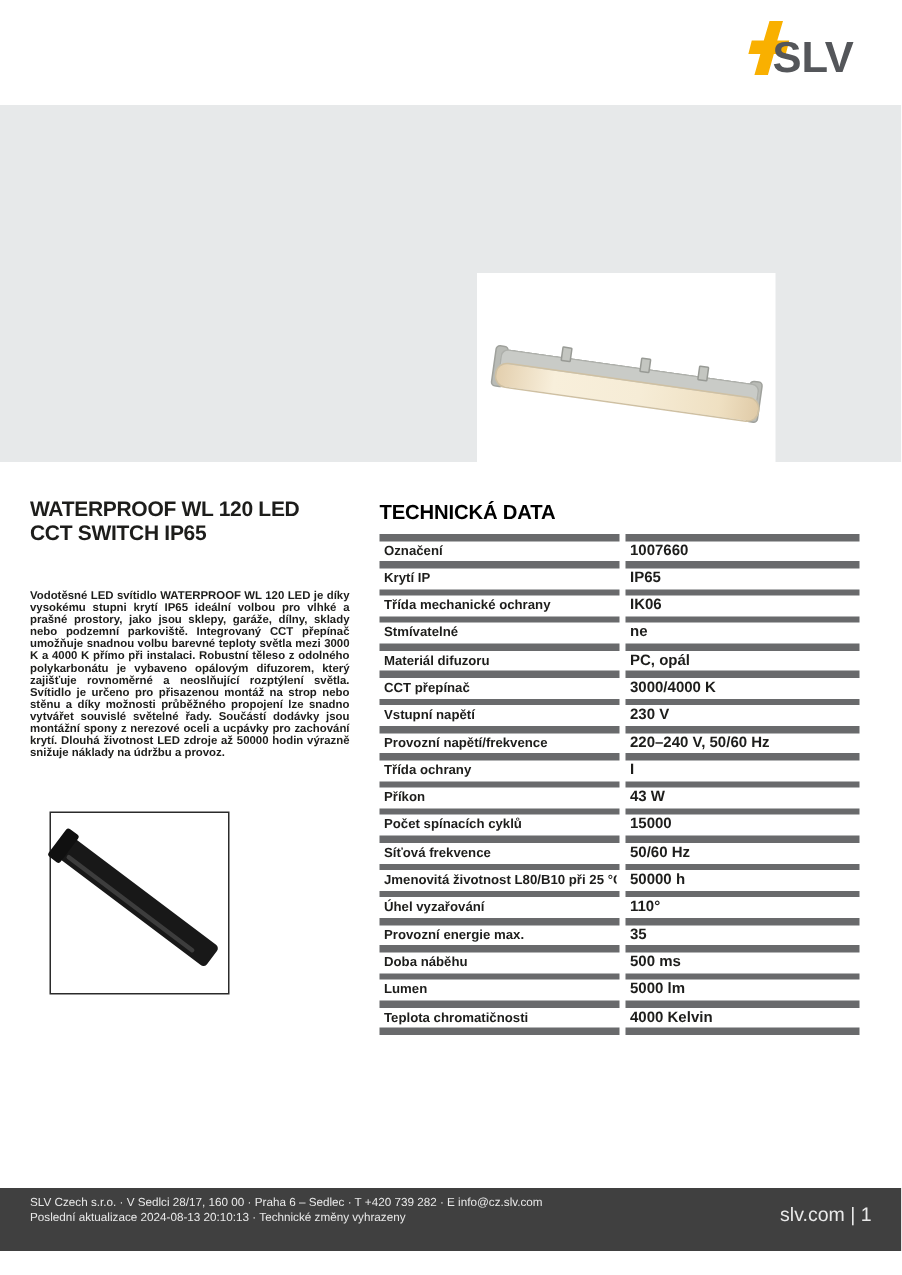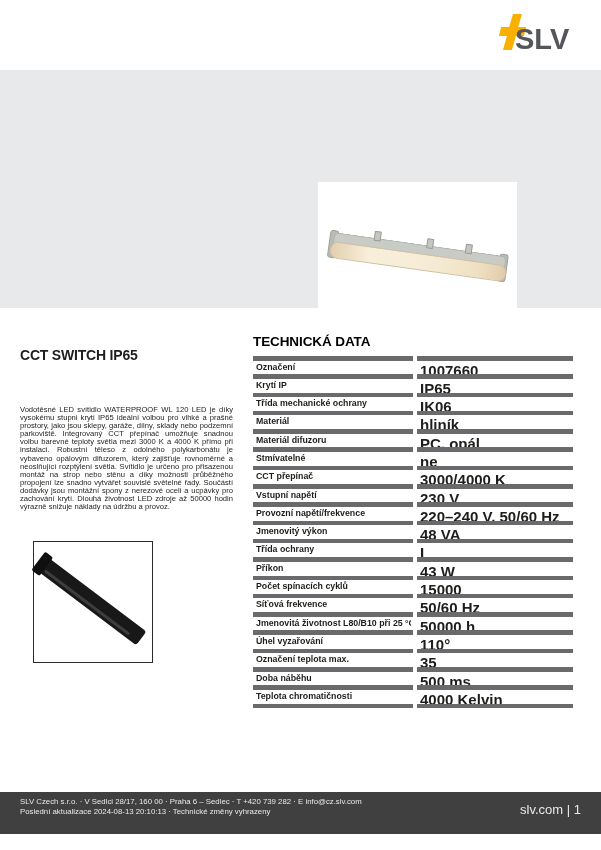--- a/index.html
+++ b/index.html
@@ -22,39 +22,39 @@
   .lum-diffuser{position:absolute;left:0px;top:15px;width:176px;height:15px;border-radius:8px;
                background:linear-gradient(90deg,#e3cfae 0%,#f8efdb 22%,#f6ecd6 55%,#efe0c2 85%,#e0cba8 100%);
                border:1px solid #cfc0a2;}
   .lum-cap{position:absolute;top:4px;width:7px;height:26px;background:#b9bbb6;border:1px solid #9fa19c;border-radius:3px;}
   .lum-cap.left{left:-2px;} .lum-cap.right{right:-2px;}
   .lum-clip{position:absolute;top:-1px;width:5px;height:8px;background:#c4c6c1;border:1px solid #989a95;border-radius:1px;}
 
   
   .doc-title{position:absolute;left:20px;top:332px;width:225px;font-size:14px;font-weight:800;
              line-height:15.5px;letter-spacing:-0.2px;color:#1d1d1b;}
-  .doc-desc{position:absolute;left:20px;top:406px;width:213px;font-size:7.6px;line-height:8.1px;
-            font-weight:400;text-align:justify;color:#1d1d1b;}
+  .doc-desc{position:absolute;left:20px;top:393px;width:213px;font-size:7.6px;line-height:8.1px;
+            font-weight:700;text-align:justify;color:#1d1d1b;}
   .thumb-box{position:absolute;left:33px;top:541px;width:118px;height:120px;background:#ffffff;
              border:1px solid #2b2b2b;}
   .thumb-lum{position:absolute;left:-6px;top:50px;width:126px;height:17px;background:#181818;
              border-radius:3px;transform:rotate(37deg);transform-origin:50% 50%;}
   .thumb-lum-line{position:absolute;left:8px;bottom:3px;width:106px;height:3px;background:#3d3d3d;border-radius:2px;}
   .thumb-lum-cap{position:absolute;left:-3px;top:-3px;width:10px;height:23px;background:#101010;border-radius:2px;}
 
   
   .tech-heading{position:absolute;left:253px;top:334px;font-size:13.5px;font-weight:800;
                 letter-spacing:-0.1px;color:#000000;}
   .tech-table{position:absolute;left:253px;top:356px;width:320px;}
   .trow{position:relative;width:320px;height:18.3px;}
   .sep-l{position:absolute;left:0;top:0;width:160px;height:4.5px;background:#696a6c;}
   .sep-r{position:absolute;left:164px;top:0;width:156px;height:4.5px;background:#696a6c;}
   .tlabel{position:absolute;left:3px;top:5.5px;width:155px;font-size:8.8px;font-weight:700;
           white-space:nowrap;overflow:hidden;color:#1d1d1b;}
-  .tvalue{position:absolute;left:167px;top:5.5px;width:150px;font-size:15px;font-weight:700;
+  .tvalue{position:absolute;left:167px;top:5.5px;width:150px;font-size:10px;font-weight:700;
           white-space:nowrap;overflow:hidden;color:#1d1d1b;}
   .tend{position:relative;width:320px;height:4.5px;}
 
   
   .footer{position:absolute;left:0;top:792px;width:601px;height:42px;background:#404040;}
   .footer-left{position:absolute;left:20px;top:5px;font-size:7.8px;line-height:10px;color:#e9e9e9;}
   .footer-right{position:absolute;right:20px;top:10px;font-size:13px;color:#e9e9e9;}
 </style>
 </head>
 <body>
@@ -80,21 +80,21 @@
         <div class="lum-housing"></div>
         <div class="lum-diffuser"></div>
         <div class="lum-clip" style="left:24%;"></div>
         <div class="lum-clip" style="left:54%;"></div>
         <div class="lum-clip" style="left:76%;"></div>
       </div>
     </div>
   </div>
 
   <div class="doc-title">
-    <br>
+    <span>WATERPROOF WL 120 LED</span><br>
     <span>CCT SWITCH IP65</span>
   </div>
 
   <div class="doc-desc">Vodotěsné LED svítidlo WATERPROOF WL 120 LED je díky vysokému stupni krytí IP65 ideální volbou pro vlhké a prašné prostory, jako jsou sklepy, garáže, dílny, sklady nebo podzemní parkoviště. Integrovaný CCT přepínač umožňuje snadnou volbu barevné teploty světla mezi 3000 K a 4000 K přímo při instalaci. Robustní těleso z odolného polykarbonátu je vybaveno opálovým difuzorem, který zajišťuje rovnoměrné a neoslňující rozptýlení světla. Svítidlo je určeno pro přisazenou montáž na strop nebo stěnu a díky možnosti průběžného propojení lze snadno vytvářet souvislé světelné řady. Součástí dodávky jsou montážní spony z nerezové oceli a ucpávky pro zachování krytí. Dlouhá životnost LED zdroje až 50000 hodin výrazně snižuje náklady na údržbu a provoz.</div>
 
   <div class="thumb-box">
     <div class="thumb-lum">
       <div class="thumb-lum-cap"></div>
       <div class="thumb-lum-line"></div>
     </div>
@@ -116,62 +116,50 @@
       </div>
       <div class="trow">
         <div class="sep-l"></div>
         <div class="sep-r"></div>
         <div class="tlabel">Třída mechanické ochrany</div>
         <div class="tvalue">IK06</div>
       </div>
       <div class="trow">
         <div class="sep-l"></div>
         <div class="sep-r"></div>
-        <div class="tlabel">Materiál</div>
-        <div class="tvalue">hliník</div>
+        <div class="tlabel">Stmívatelné</div>
+        <div class="tvalue">ne</div>
       </div>
       <div class="trow">
         <div class="sep-l"></div>
         <div class="sep-r"></div>
         <div class="tlabel">Materiál difuzoru</div>
         <div class="tvalue">PC, opál</div>
       </div>
       <div class="trow">
         <div class="sep-l"></div>
         <div class="sep-r"></div>
-        <div class="tlabel">Stmívatelné</div>
-        <div class="tvalue">ne</div>
-      </div>
-      <div class="trow">
-        <div class="sep-l"></div>
-        <div class="sep-r"></div>
         <div class="tlabel">CCT přepínač</div>
         <div class="tvalue">3000/4000 K</div>
       </div>
       <div class="trow">
         <div class="sep-l"></div>
         <div class="sep-r"></div>
         <div class="tlabel">Vstupní napětí</div>
         <div class="tvalue">230 V</div>
       </div>
       <div class="trow">
         <div class="sep-l"></div>
         <div class="sep-r"></div>
         <div class="tlabel">Provozní napětí/frekvence</div>
         <div class="tvalue">220–240 V, 50/60 Hz</div>
       </div>
       <div class="trow">
         <div class="sep-l"></div>
         <div class="sep-r"></div>
-        <div class="tlabel">Jmenovitý výkon</div>
-        <div class="tvalue">48 VA</div>
-      </div>
-      <div class="trow">
-        <div class="sep-l"></div>
-        <div class="sep-r"></div>
         <div class="tlabel">Třída ochrany</div>
         <div class="tvalue">I</div>
       </div>
       <div class="trow">
         <div class="sep-l"></div>
         <div class="sep-r"></div>
         <div class="tlabel">Příkon</div>
         <div class="tvalue">43 W</div>
       </div>
       <div class="trow">
@@ -194,28 +182,34 @@
       </div>
       <div class="trow">
         <div class="sep-l"></div>
         <div class="sep-r"></div>
         <div class="tlabel">Úhel vyzařování</div>
         <div class="tvalue">110°</div>
       </div>
       <div class="trow">
         <div class="sep-l"></div>
         <div class="sep-r"></div>
-        <div class="tlabel">Označení teplota max.</div>
+        <div class="tlabel">Provozní energie max.</div>
         <div class="tvalue">35</div>
       </div>
       <div class="trow">
         <div class="sep-l"></div>
         <div class="sep-r"></div>
         <div class="tlabel">Doba náběhu</div>
         <div class="tvalue">500 ms</div>
+      </div>
+      <div class="trow">
+        <div class="sep-l"></div>
+        <div class="sep-r"></div>
+        <div class="tlabel">Lumen</div>
+        <div class="tvalue">5000 lm</div>
       </div>
       <div class="trow">
         <div class="sep-l"></div>
         <div class="sep-r"></div>
         <div class="tlabel">Teplota chromatičnosti</div>
         <div class="tvalue">4000 Kelvin</div>
       </div>
       <div class="tend">
         <div class="sep-l"></div>
         <div class="sep-r"></div>

